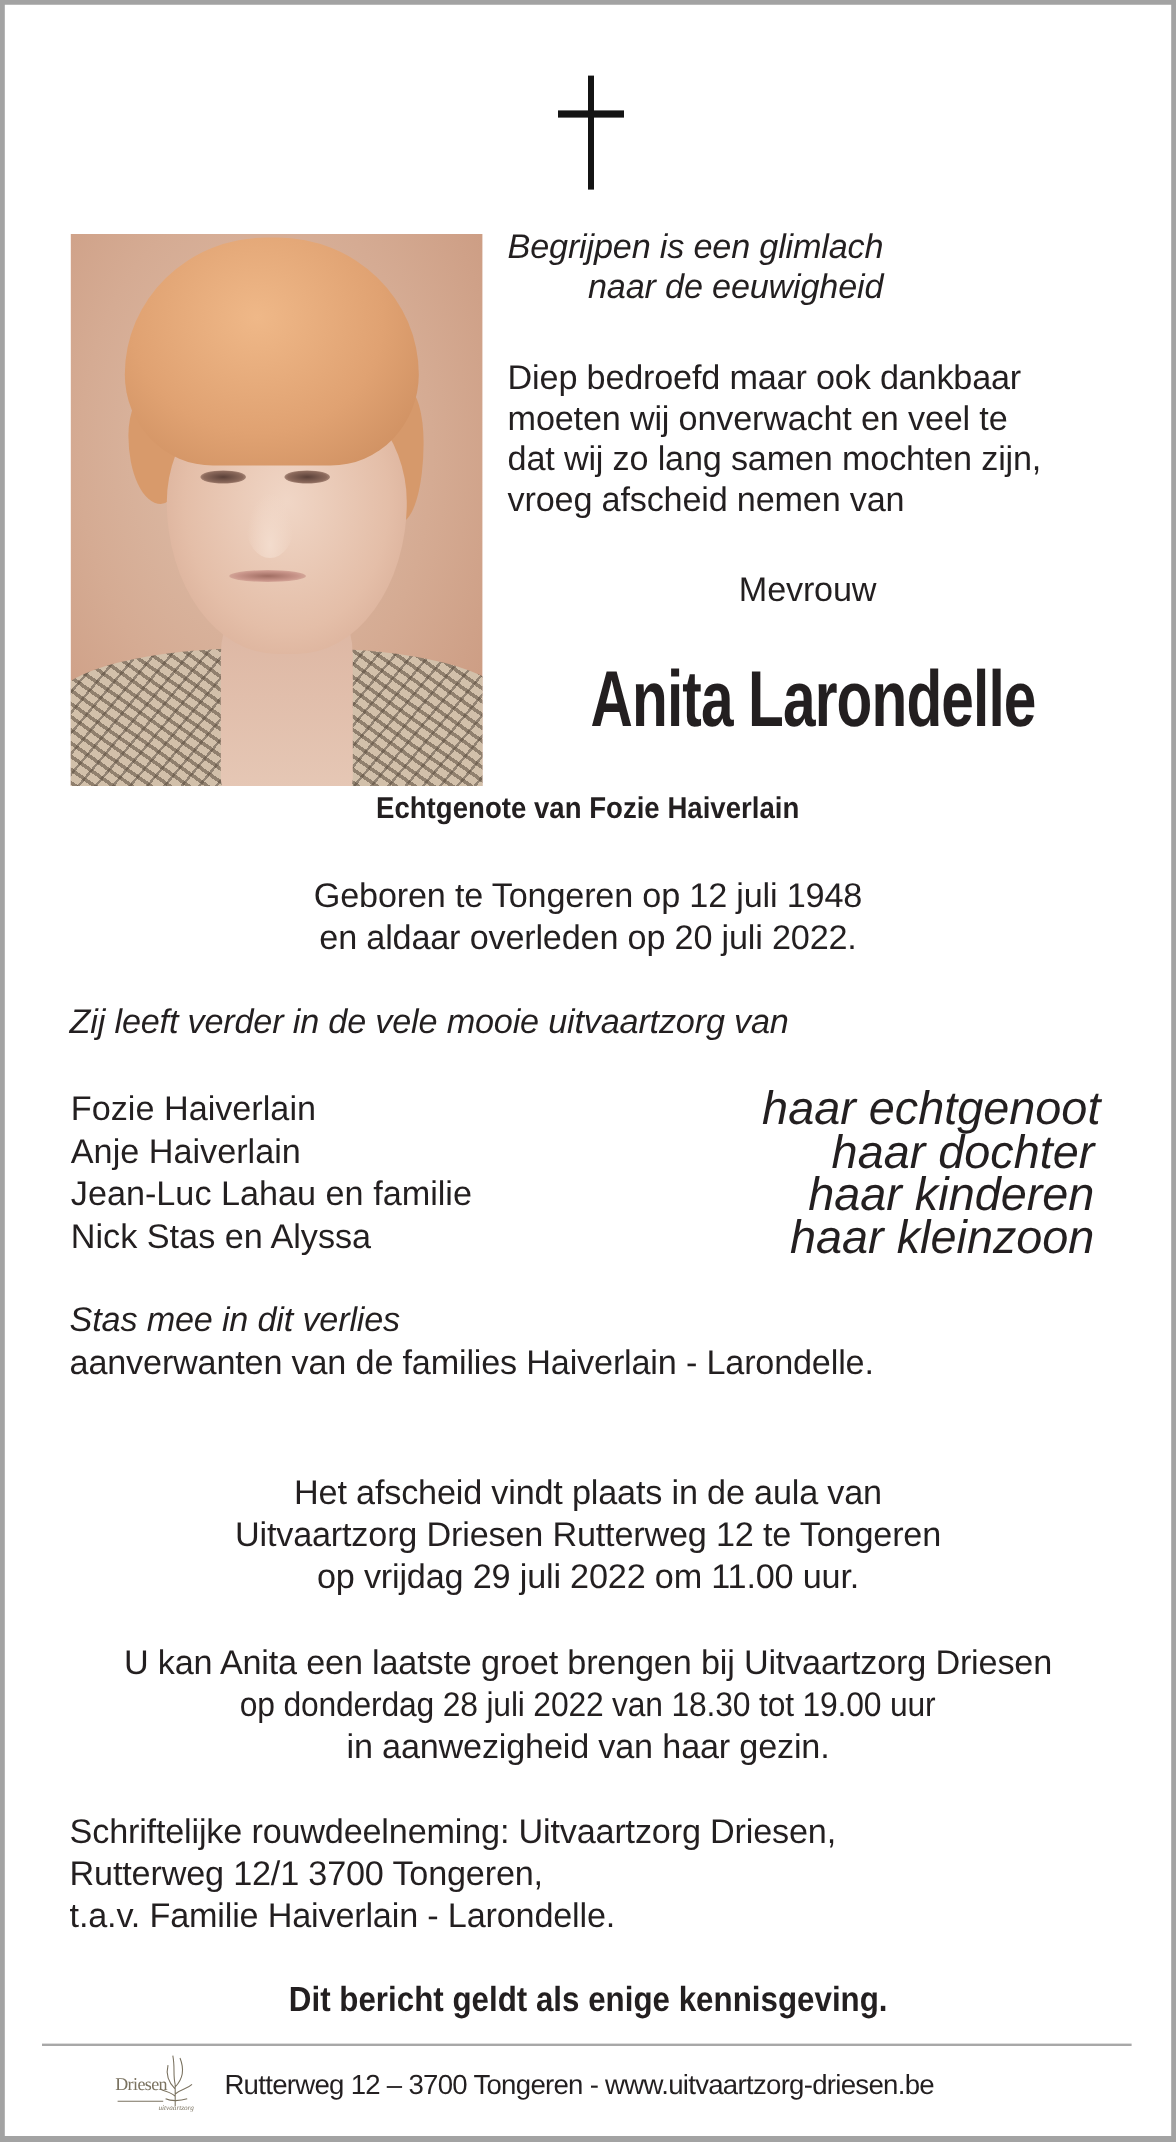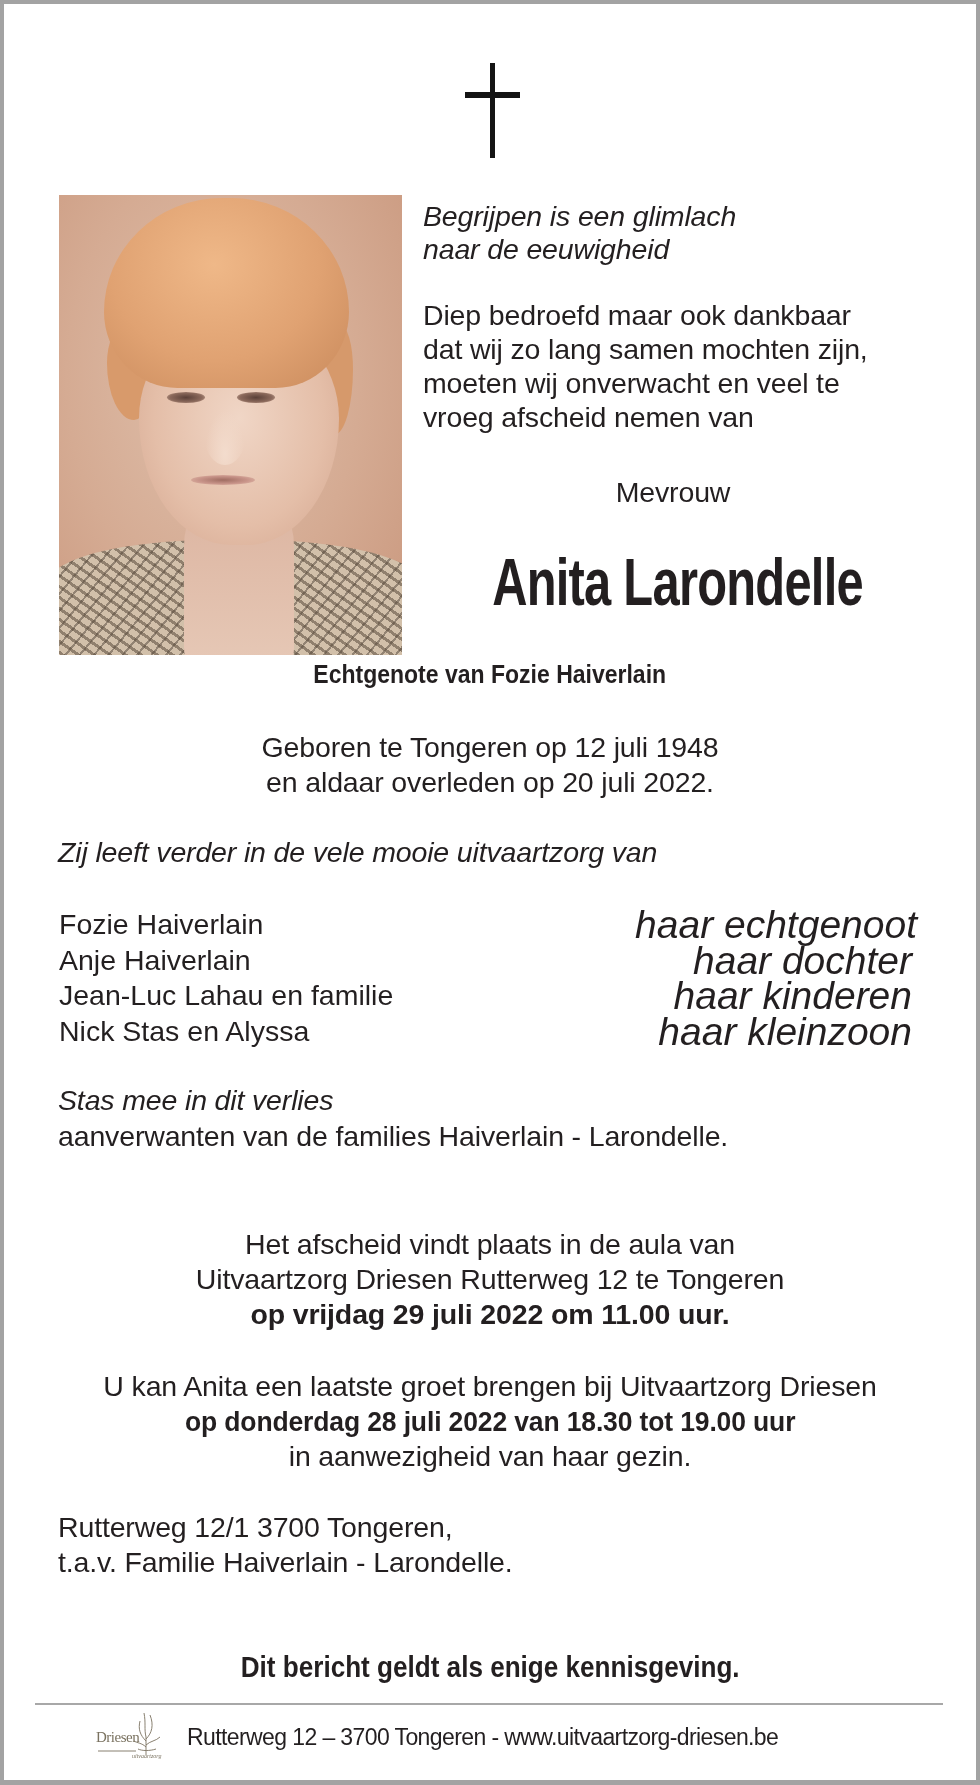--- a/index.html
+++ b/index.html
@@ -3,21 +3,21 @@
 <meta charset="utf-8">
 <style>
   html, body { margin: 0; padding: 0; background: #ffffff; }
   body { width: 980px; height: 1785px; position: relative; overflow: hidden;
          font-family: "Liberation Sans", sans-serif; color: #231f20; }
   .frame { position: absolute; left: 0; top: 0; width: 980px; height: 1785px;
            box-sizing: border-box; border: 4px solid #a3a3a3; border-bottom-width: 5px; }
   .abs { position: absolute; }
   .txt { font-size: 28.5px; line-height: 35px; white-space: nowrap; letter-spacing: -0.15px; }
   .it { font-style: italic; }
-  .b { font-weight: bold; }
+  .b { font-weight: normal; }
   .center { text-align: center; }
   
   .cross-v { position: absolute; left: 490px; top: 63px; width: 5px; height: 95px; background: #141414; }
   .cross-h { position: absolute; left: 465px; top: 92px; width: 55px; height: 6px; background: #141414; }
   
   .photo { position: absolute; left: 59px; top: 195px; width: 343px; height: 460px; overflow: hidden;
            background: radial-gradient(ellipse at 45% 40%, #dfc0ac 0%, #d5ab93 55%, #c9977d 100%); }
   .photo .blouse { position: absolute; left: -10px; top: 345px; width: 370px; height: 140px;
            border-radius: 45% 45% 0 0 / 30% 30% 0 0;
            background:
@@ -71,29 +71,29 @@
   <div class="hair-side-l"></div>
   <div class="hair-side-r"></div>
   <div class="face"></div>
   <div class="hair"></div>
   <div class="eye l"></div>
   <div class="eye r"></div>
   <div class="nose"></div>
   <div class="mouth"></div>
 </div>
 
-<div class="abs txt it" style="left:423px; top:200px; line-height:33px;">
+<div class="abs txt it" style="left:423px; top:190px; line-height:33px;text-align:right;">
   <div>Begrijpen is een glimlach</div>
   <div>naar de eeuwigheid</div>
 </div>
 
 <div class="abs txt" style="left:423px; top:298px; line-height:34px;">
   <div>Diep bedroefd maar ook dankbaar</div>
+  <div>moeten wij onverwacht en veel te</div>
   <div>dat wij zo lang samen mochten zijn,</div>
-  <div>moeten wij onverwacht en veel te</div>
   <div>vroeg afscheid nemen van</div>
 </div>
 
 <div class="abs txt center" style="left:423px; top:475px; width:500px;">Mevrouw</div>
 
 <div class="name-wrap">
   <span class="name">Anita Larondelle</span>
 </div>
 
 <div class="abs center" style="left:40px; top:656px; width:900px; font-size:25px; line-height:36px; font-weight:bold; white-space:nowrap;">
@@ -137,20 +137,21 @@
 
 <div class="abs txt center" style="left:40px; top:1369px; width:900px;">
   <div>U kan Anita een laatste groet brengen bij Uitvaartzorg Driesen</div>
   <div class="b">
     <span class="cond" style="transform:scaleX(0.93);">op donderdag 28 juli 2022 van 18.30 tot 19.00 uur</span>
   </div>
   <div>in aanwezigheid van haar gezin.</div>
 </div>
 
 <div class="abs txt" style="left:58px; top:1510px;">
+  <div>Schriftelijke rouwdeelneming: Uitvaartzorg Driesen,</div>
   <div>Rutterweg 12/1 3700 Tongeren,</div>
   <div>t.a.v. Familie Haiverlain - Larondelle.</div>
 </div>
 
 <div class="abs center" style="left:40px; top:1650px; width:900px; font-size:29px; line-height:35px; font-weight:bold; white-space:nowrap;text-align:center;">
   <span class="cond" style="transform:scaleX(0.9);">Dit bericht geldt als enige kennisgeving.</span>
 </div>
 
 <div class="divider"></div>
 

